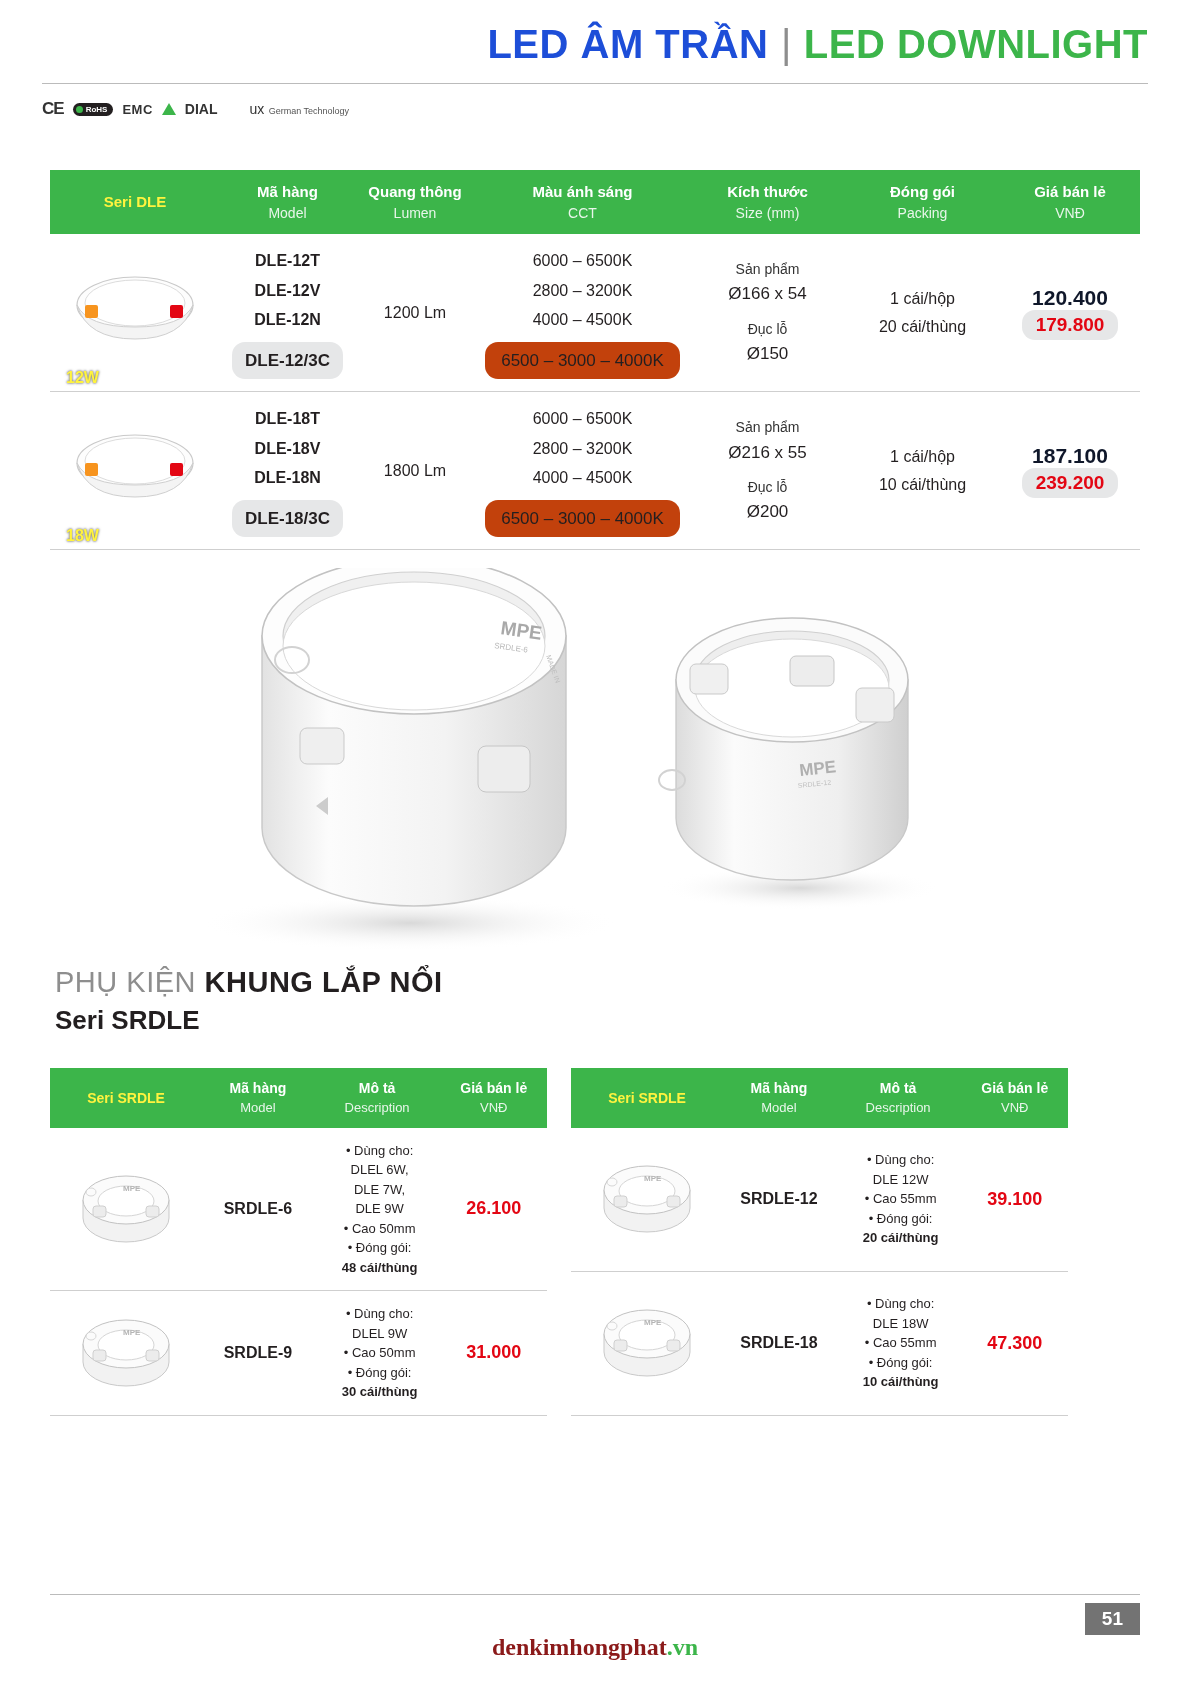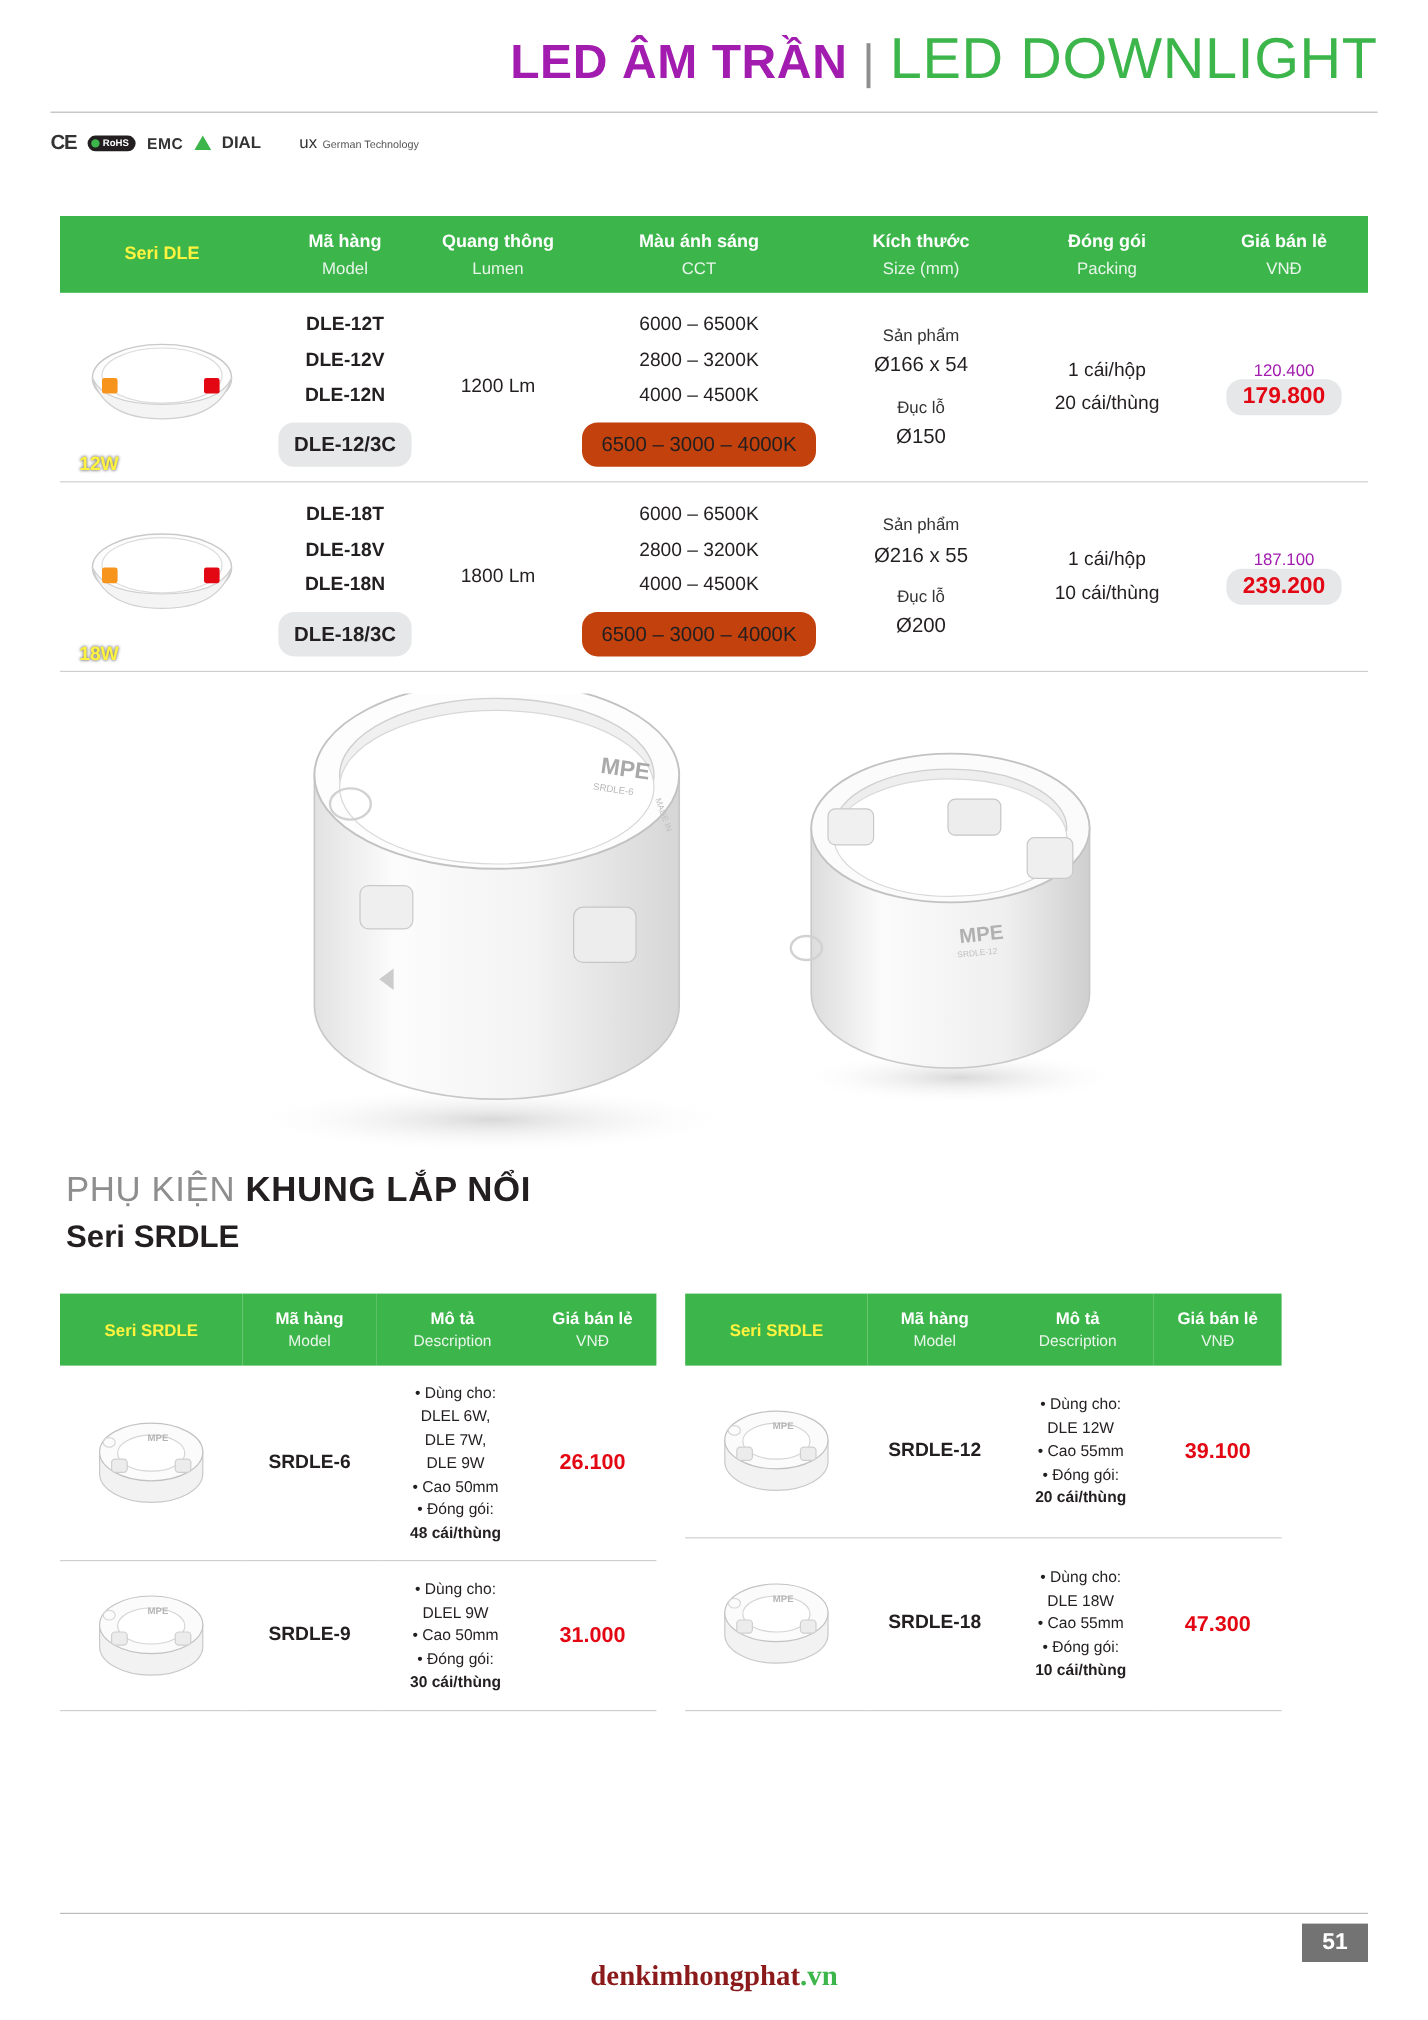--- a/index.html
+++ b/index.html
@@ -15,33 +15,33 @@
 
   
   .page-header {
     padding: 22px 42px 0 0;
     text-align: right;
   }
   .page-header .title-main {
     font-size: 40px;
     font-weight: bold;
     letter-spacing: 0.5px;
-    color: #a21caf;
+    color: #1d4ed8;
     display: inline-block;
   }
   .page-header .title-sep {
     font-size: 40px;
     font-weight: 300;
     color: #8e8e8e;
     margin: 0 8px;
     display: inline-block;
   }
   .page-header .title-sub {
-    font-size: 48px;
-    font-weight: normal;
+    font-size: 40px;
+    font-weight: bold;
     color: #3cb54a;
     display: inline-block;
     letter-spacing: 0.5px;
   }
 
   .cert-bar {
     margin: 16px 42px 0 42px;
     border-top: 1px solid #bbb;
     padding-top: 9px;
     display: flex;
@@ -120,21 +120,21 @@
     background: #c2410c;
     border-radius: 13px;
     padding: 3px 16px;
     font-size: 17px;
   }
   .size-cell { width: 155px; font-size: 15px; line-height: 1.6; }
   .size-cell .big { font-size: 17px; }
   .size-cell .lbl { font-size: 14px; color: #333; }
   .pack-cell { width: 155px; font-size: 16px; line-height: 1.75; }
   .price-cell { width: 140px; }
-  .price-red { color: #a21caf; font-weight: normal; font-size: 14px; }
+  .price-red { color: #0f172a; font-weight: bold; font-size: 21px; }
   .price-grey {
     display: inline-block; background: #e6e7e8; border-radius: 13px;
     padding: 4px 14px; color: #e30613; font-weight: bold; font-size: 19px;
   }
 
   
   .dl-icon { width: 132px; height: 92px; margin: 0 auto; position: relative; }
 
   
   .photo-area { height: 390px; position: relative; margin-top: 18px; }

